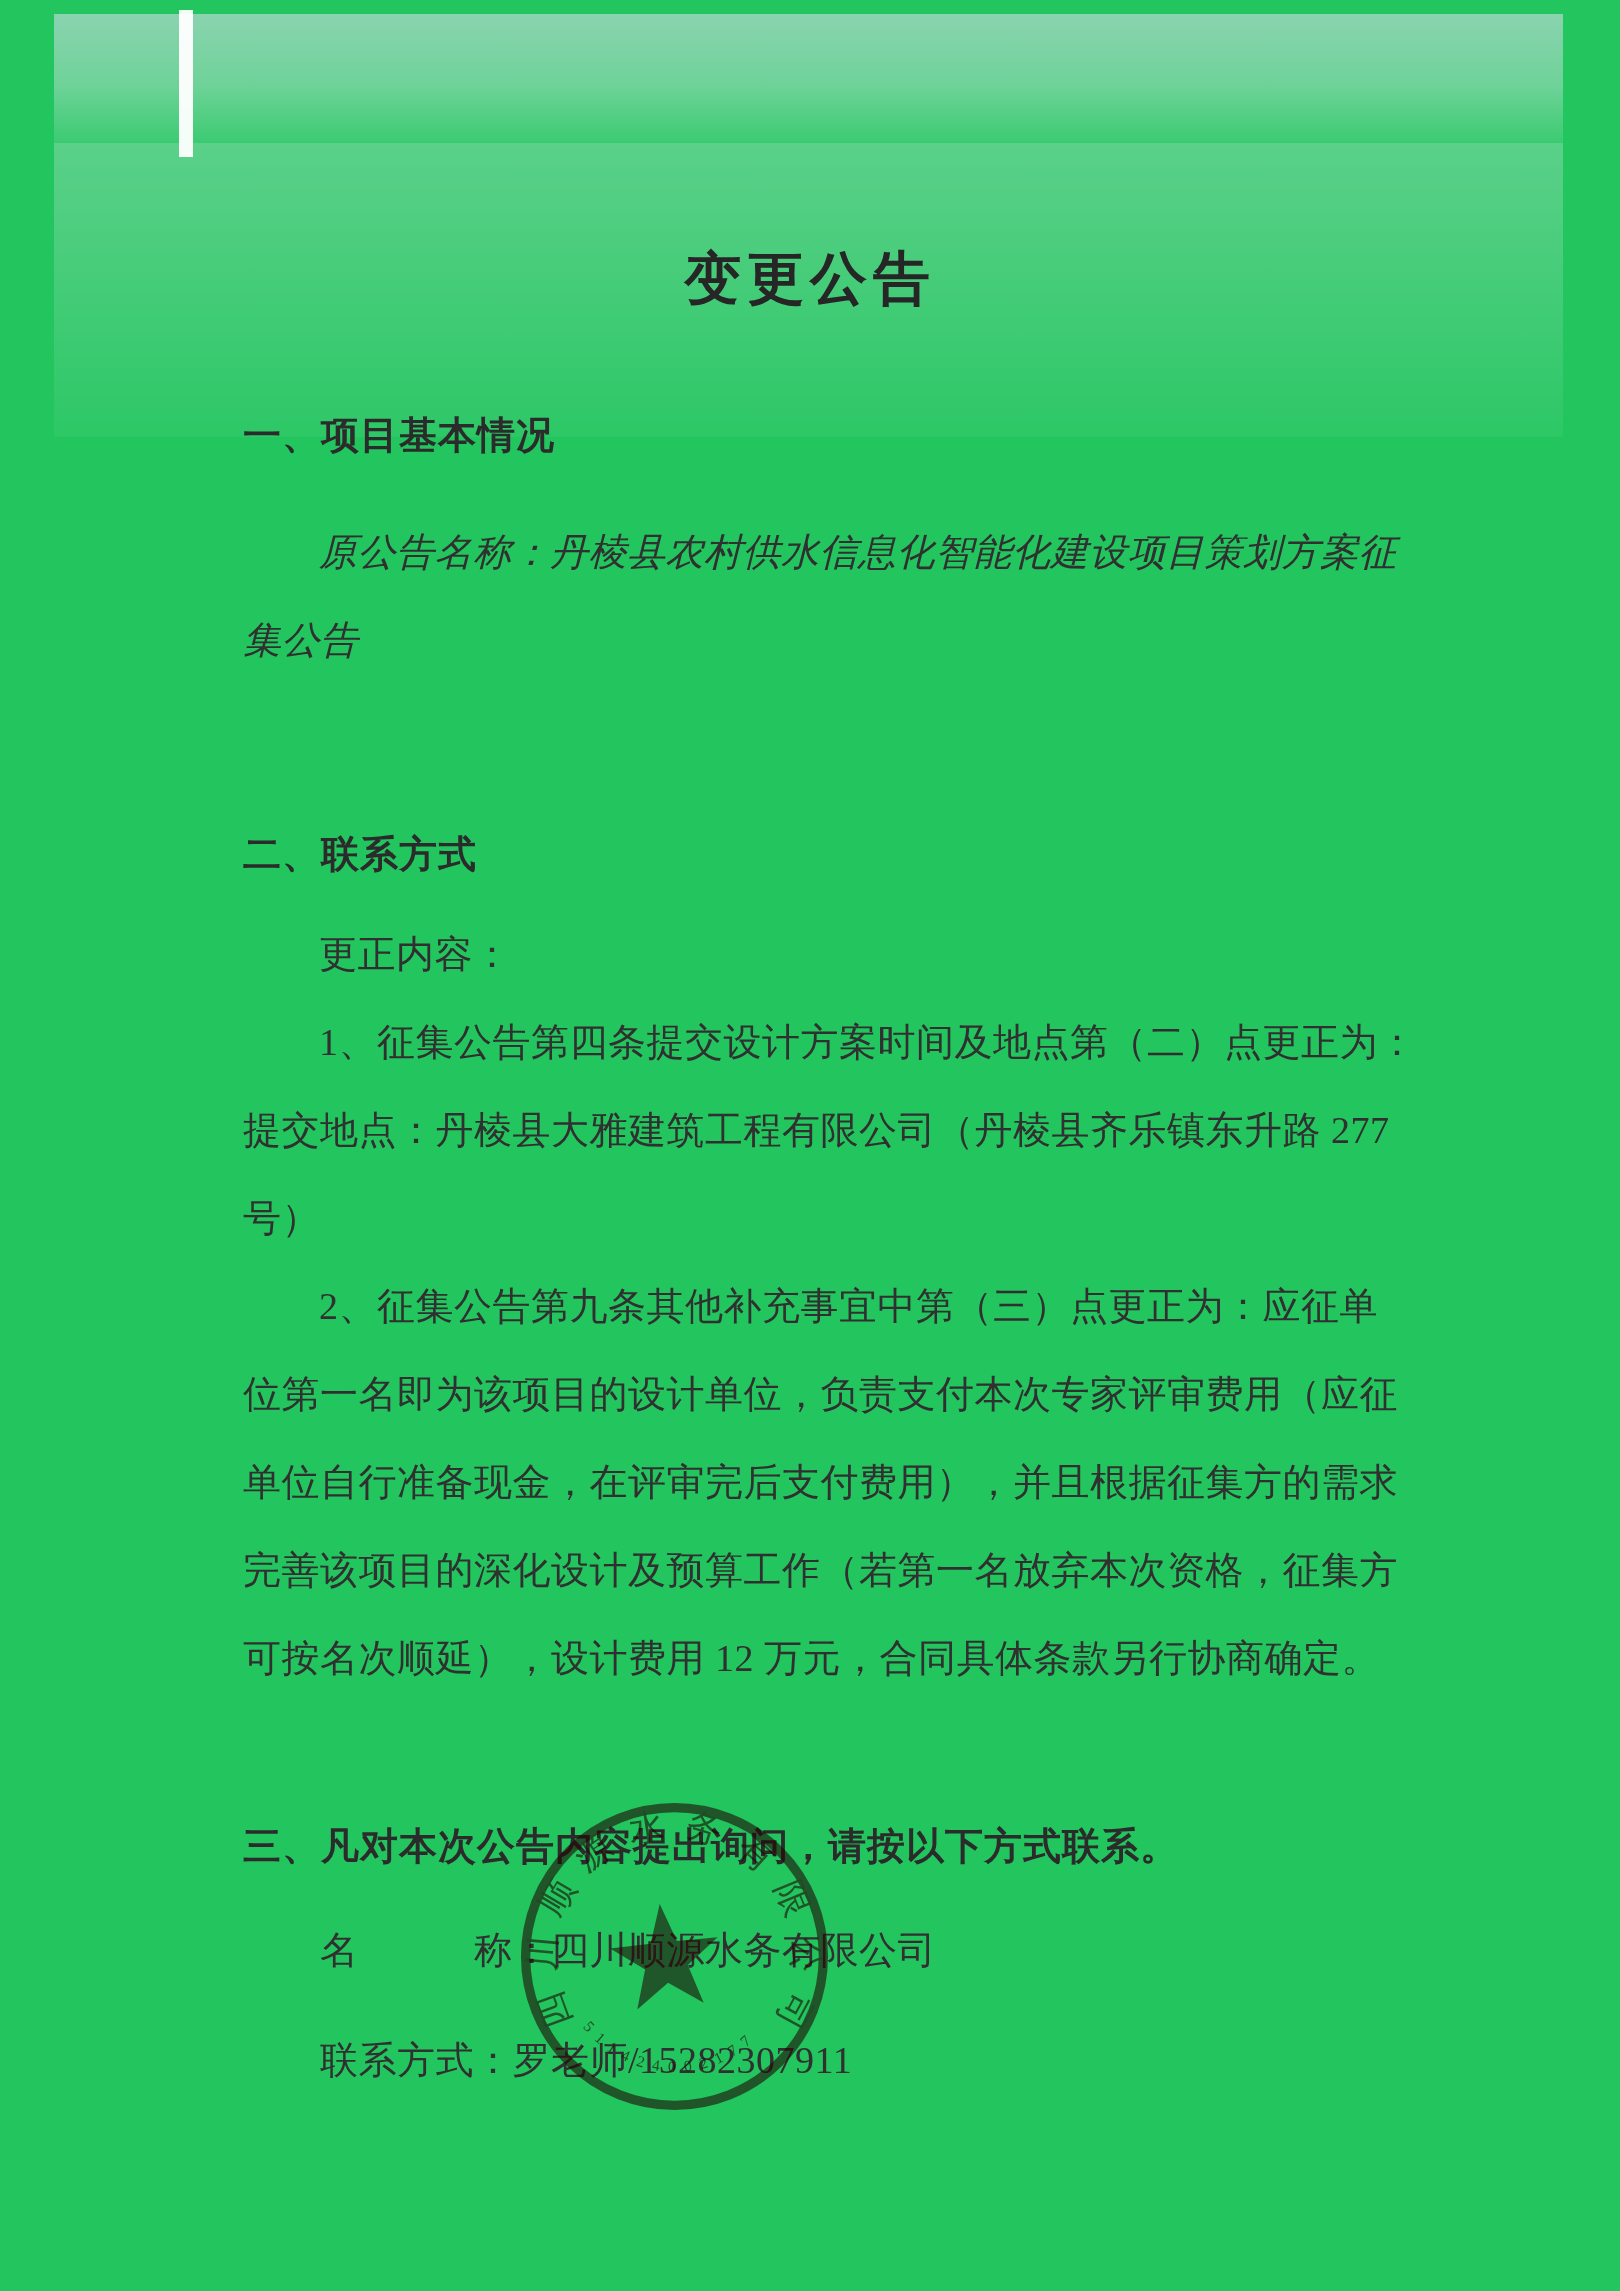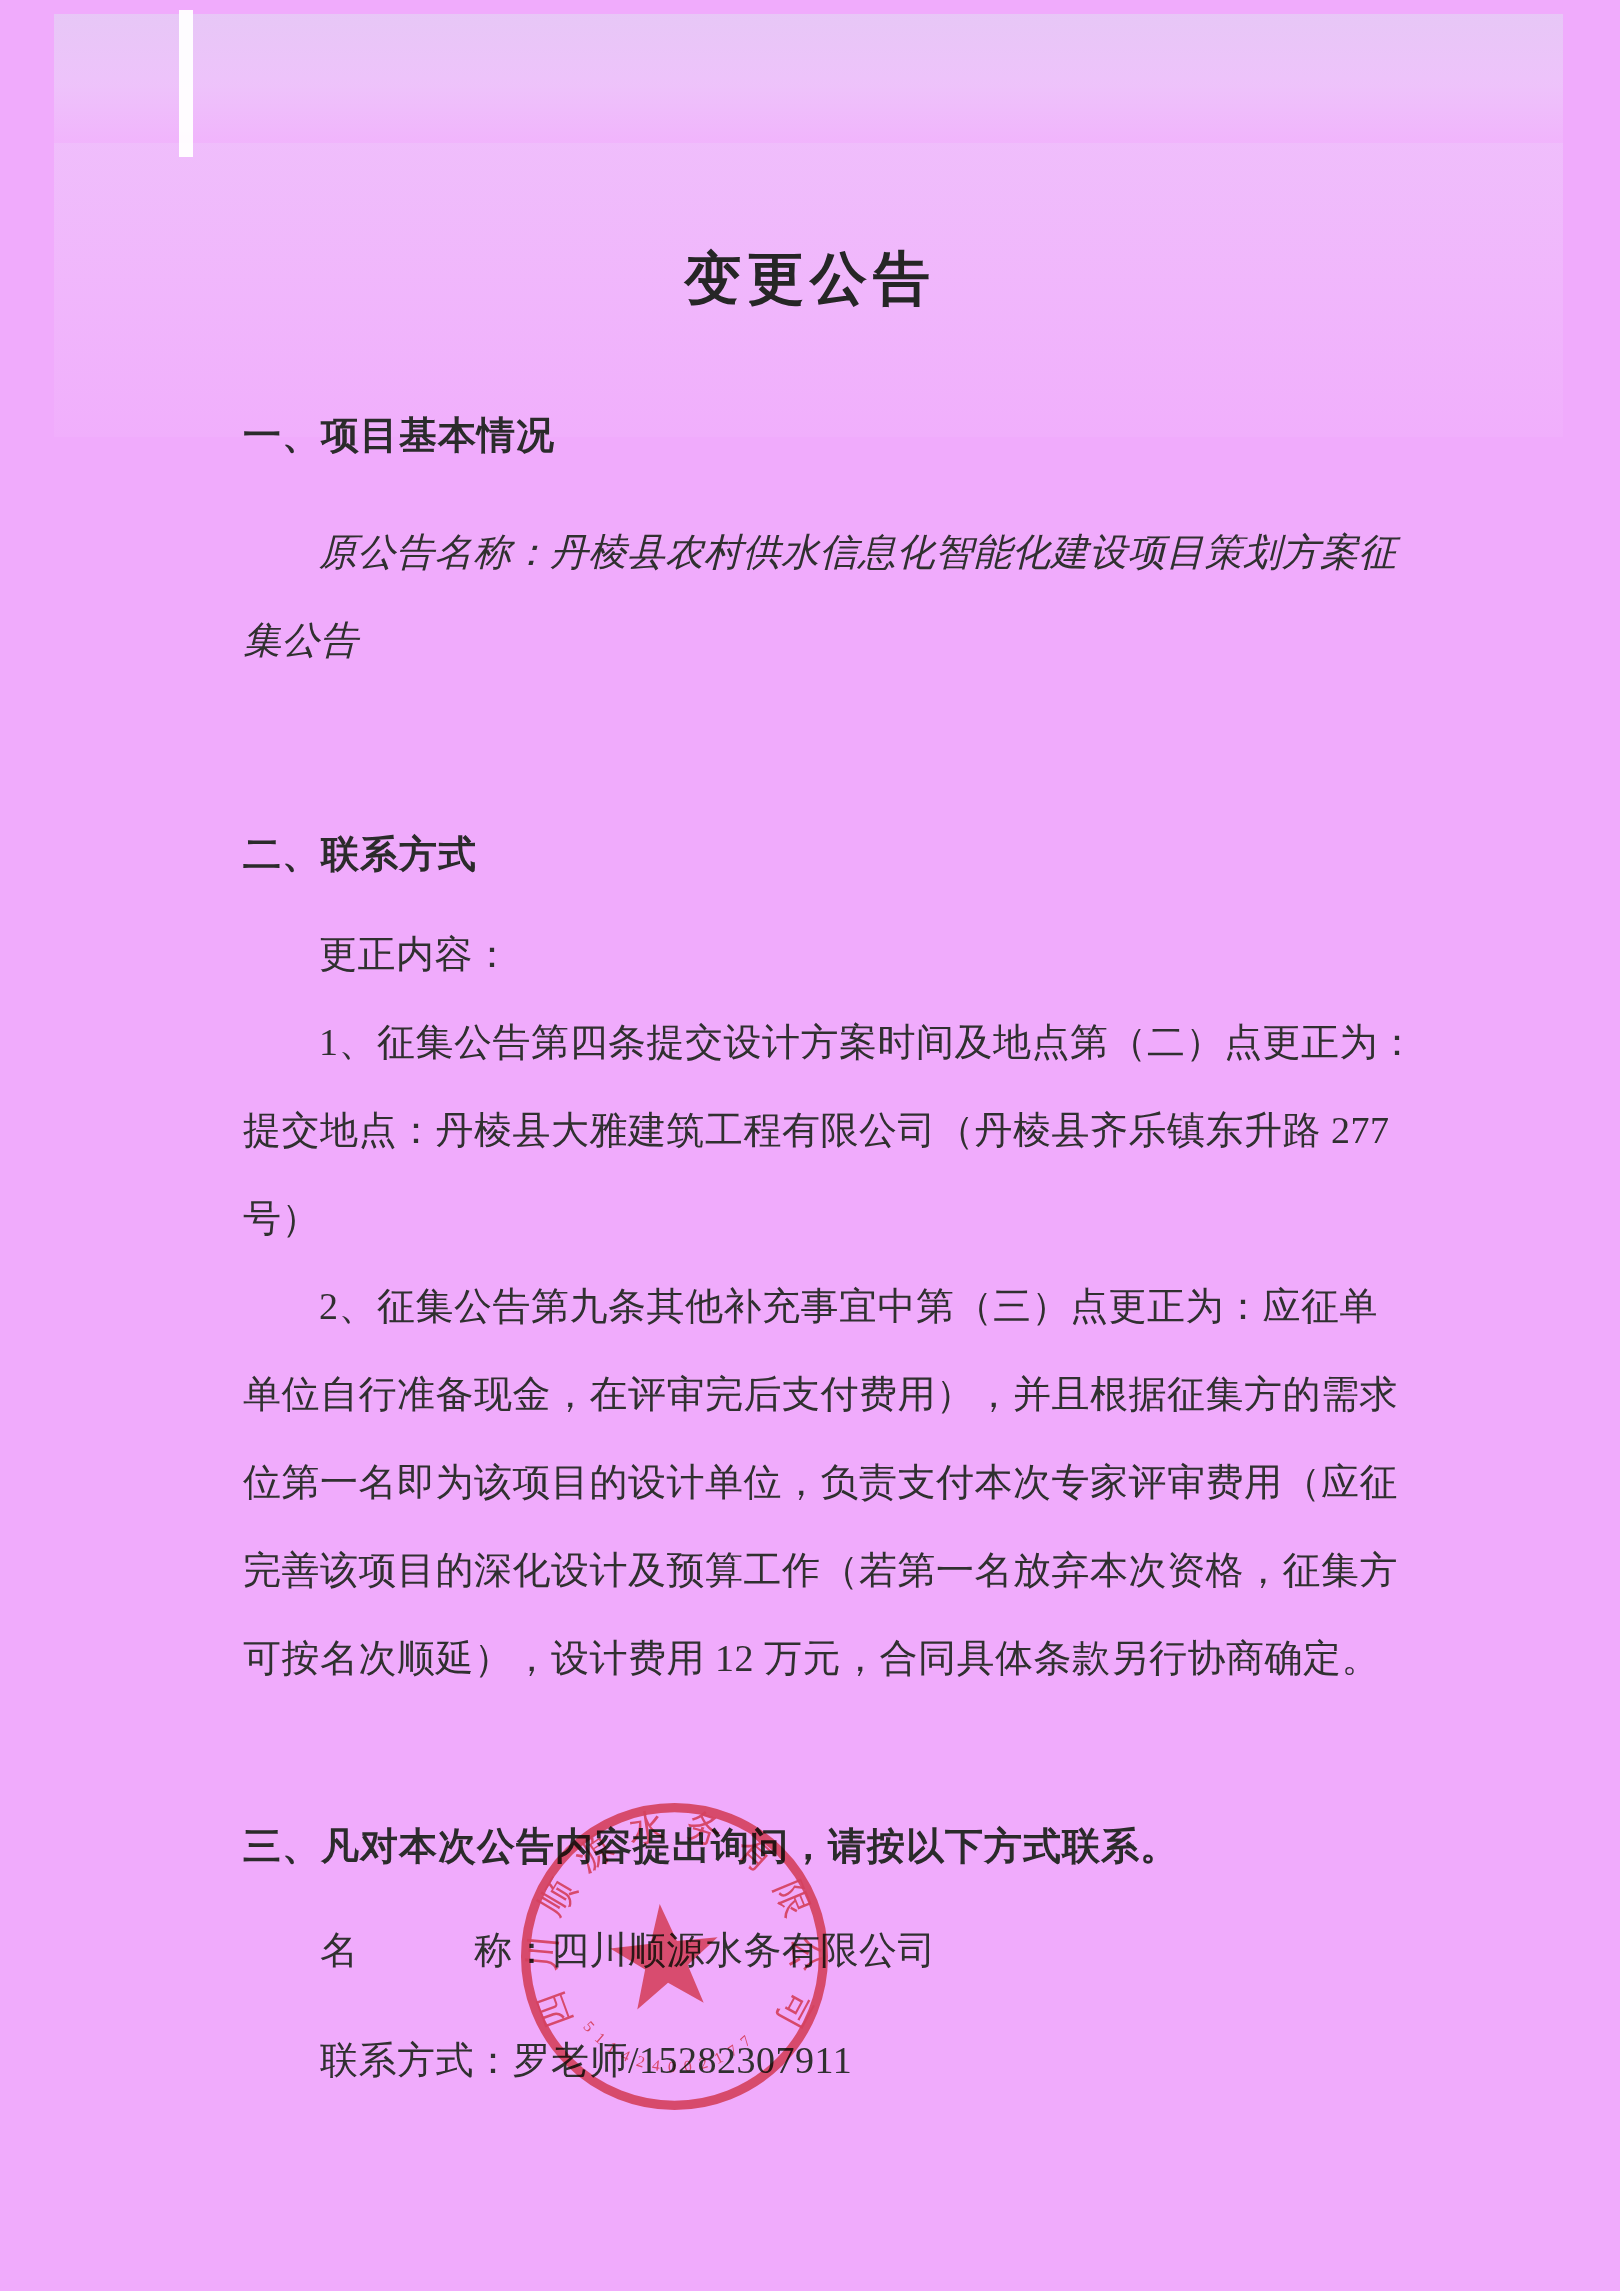--- a/index.html
+++ b/index.html
@@ -1,19 +1,19 @@
 <!DOCTYPE html>
 <html><head>
 <meta charset="utf-8">
 <style>
   html,body{margin:0;padding:0;background:#ffffff;}
   .page{
     position:relative;
     width:1620px;height:2292px;
-    background:#f0abfc;
+    background:#22c55e;
     overflow:hidden;
     font-family:"Liberation Serif","DejaVu Serif",serif;
     color:#2e2e2e;
   }
   
   .artifact-band{
     position:absolute;left:54px;top:13.7px;width:1509px;height:129px;
     background:linear-gradient(180deg,rgba(224,222,242,.55) 0%,rgba(234,233,248,.38) 55%,rgba(246,246,252,.12) 100%);
     pointer-events:none;
   }
@@ -85,22 +85,22 @@
   </div>
 
   <div class="sec-heading h2">二、联系方式</div>
 
   <div class="body-block b2">
     <div class="line indent">更正内容：</div>
     <div class="line indent">1、征集公告第四条提交设计方案时间及地点第（二）点更正为：</div>
     <div class="line">提交地点：丹棱县大雅建筑工程有限公司（丹棱县齐乐镇东升路 277</div>
     <div class="line">号）</div>
     <div class="line indent">2、征集公告第九条其他补充事宜中第（三）点更正为：应征单</div>
+    <div class="line">位第一名即为该项目的设计单位，负责支付本次专家评审费用（应征</div>
     <div class="line">单位自行准备现金，在评审完后支付费用），并且根据征集方的需求</div>
-    <div class="line">位第一名即为该项目的设计单位，负责支付本次专家评审费用（应征</div>
     <div class="line">完善该项目的深化设计及预算工作（若第一名放弃本次资格，征集方</div>
     <div class="line">可按名次顺延），设计费用 12 万元，合同具体条款另行协商确定。</div>
   </div>
 
   <div class="sec-heading h3">三、凡对本次公告内容提出询问，请按以下方式联系。</div>
 
   <div class="contact-line c-name">名　　　称：四川顺源水务有限公司</div>
   <div class="contact-line c-phone">联系方式：罗老师/15282307911</div>
 
   <svg class="seal" viewBox="-170 -170 340 340" xmlns="http://www.w3.org/2000/svg">

